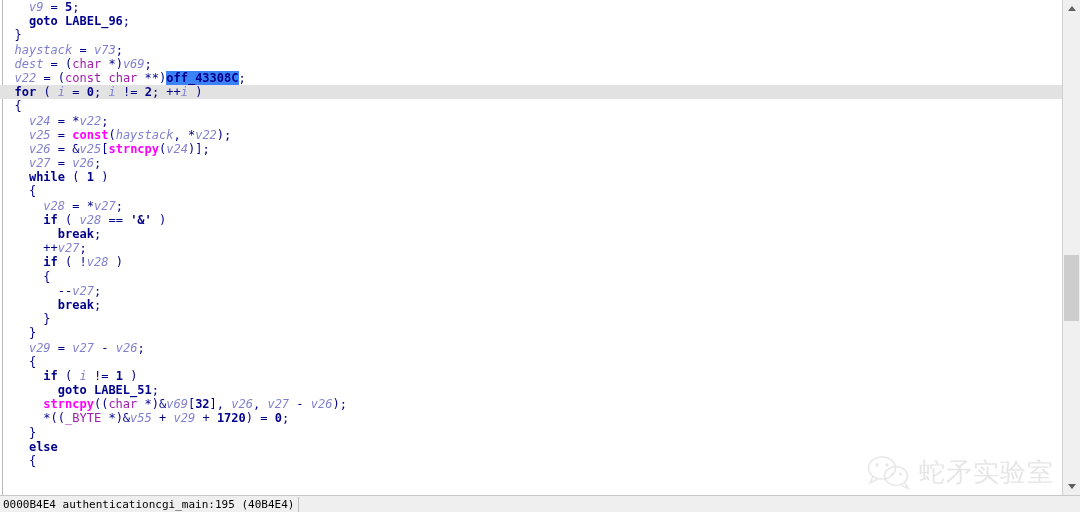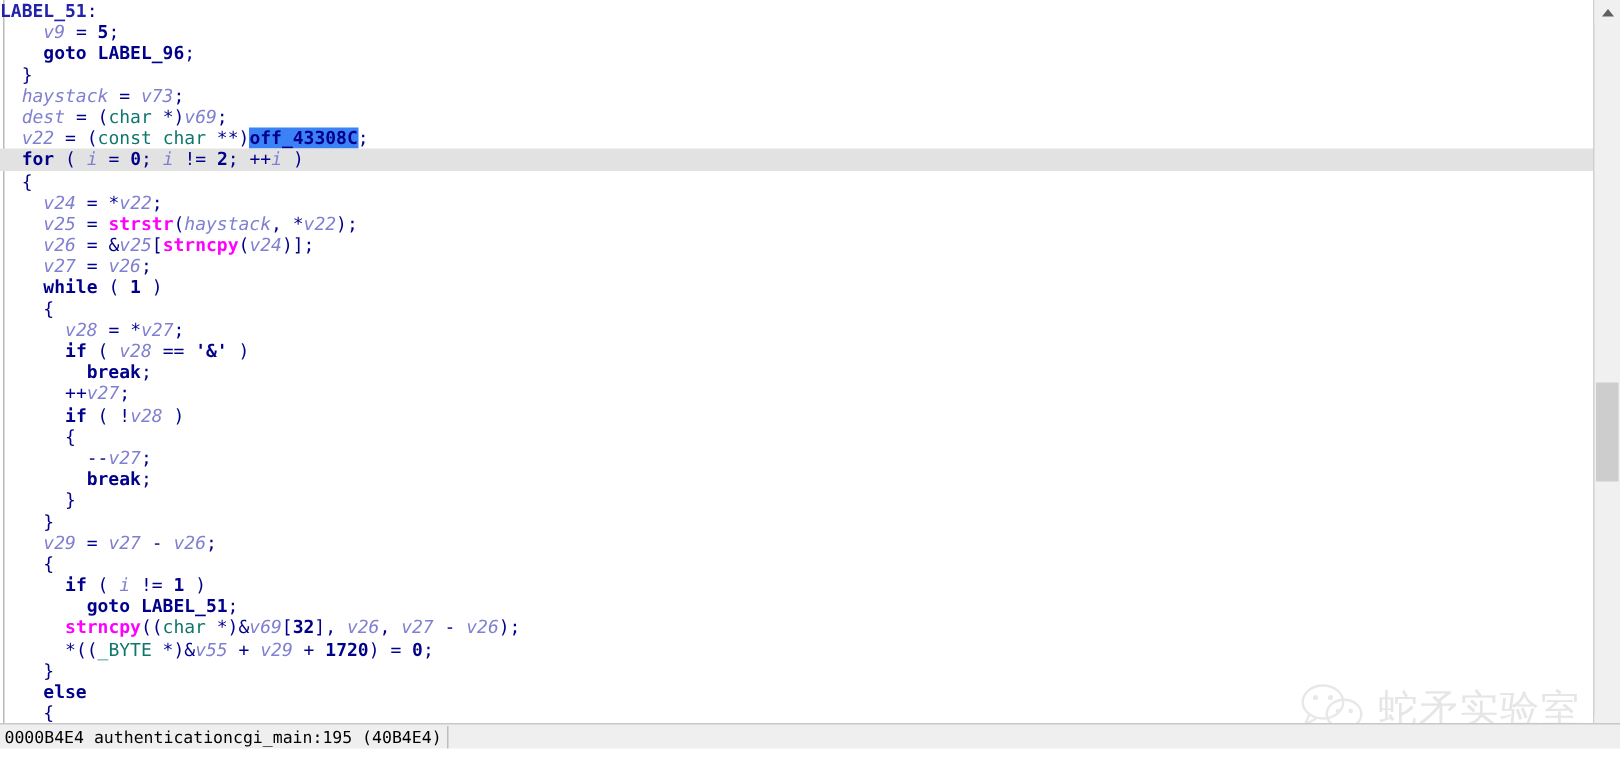--- a/index.html
+++ b/index.html
@@ -62,21 +62,21 @@
     position: relative;
     padding-left: 0px;
   }
 
   
   .k  { color: #00008b; font-weight: bold; }     
   .op { color: #00008b; }                        
   .lv { color: #8080d0; font-style: italic; }                        
   .gv { color: #2222aa; font-weight: bold; }     
   .fn { color: #ff00ff; font-weight: bold; }     
-  .ty { color: #0f766e; }                        
+  .ty { color: #a21caf; }                        
   .nu { color: #00008b; font-weight: bold; }     
   .ch { color: #00008b; font-weight: bold; }     
   .hl { background: #3b82f6; color: #00008b; font-weight: bold; }
 
   
   #vscroll {
     position: absolute;
     right: 0;
     top: 0;
     width: 18px;
@@ -110,21 +110,21 @@
     top: 255px;
     width: 15px;
     height: 66px;
     background: #cdcdcd;
   }
 
   
   #statusbar {
     position: absolute;
     left: 0;
-    bottom: 13px;
+    bottom: 0;
     width: 1080px;
     height: 17px;
     background: #efefef;
     border-top: 1px solid #c8c8c8;
     box-sizing: border-box;
     display: flex;
     align-items: center;
   }
   #status-cell {
     height: 15px;
@@ -158,31 +158,30 @@
   }
 </style>
 </head>
 <body>
 
 <div id="app">
 
   <div id="code-pane">
     <div id="gutter-line"></div>
     <div id="code-lines">
-        <div class="code-line"><span class="txt"><span class="gv">LABEL_51</span><span class="op">:</span></span></div>
         <div class="code-line"><span class="txt">    <span class="lv">v9</span> <span class="op">=</span> <span class="nu">5</span><span class="op">;</span></span></div>
         <div class="code-line"><span class="txt">    <span class="k">goto</span> <span class="k">LABEL_96</span><span class="op">;</span></span></div>
         <div class="code-line"><span class="txt">  <span class="op">}</span></span></div>
         <div class="code-line"><span class="txt">  <span class="lv">haystack</span> <span class="op">=</span> <span class="lv">v73</span><span class="op">;</span></span></div>
         <div class="code-line"><span class="txt">  <span class="lv">dest</span> <span class="op">=</span> <span class="op">(</span><span class="ty">char </span><span class="op">*)</span><span class="lv">v69</span><span class="op">;</span></span></div>
         <div class="code-line"><span class="txt">  <span class="lv">v22</span> <span class="op">=</span> <span class="op">(</span><span class="ty">const char </span><span class="op">**)</span><span class="hl">off_43308C</span><span class="op">;</span></span></div>
         <div class="code-line current"><span class="txt">  <span class="k">for</span> <span class="op">(</span> <span class="lv">i</span> <span class="op">=</span> <span class="nu">0</span><span class="op">;</span> <span class="lv">i</span> <span class="op">!=</span> <span class="nu">2</span><span class="op">;</span> <span class="op">++</span><span class="lv">i</span> <span class="op">)</span></span></div>
         <div class="code-line"><span class="txt">  <span class="op">{</span></span></div>
         <div class="code-line"><span class="txt">    <span class="lv">v24</span> <span class="op">=</span> <span class="op">*</span><span class="lv">v22</span><span class="op">;</span></span></div>
-        <div class="code-line"><span class="txt">    <span class="lv">v25</span> <span class="op">=</span> <span class="fn">strstr</span><span class="op">(</span><span class="lv">haystack</span><span class="op">,</span> <span class="op">*</span><span class="lv">v22</span><span class="op">);</span></span></div>
+        <div class="code-line"><span class="txt">    <span class="lv">v25</span> <span class="op">=</span> <span class="fn">const</span><span class="op">(</span><span class="lv">haystack</span><span class="op">,</span> <span class="op">*</span><span class="lv">v22</span><span class="op">);</span></span></div>
         <div class="code-line"><span class="txt">    <span class="lv">v26</span> <span class="op">=</span> <span class="op">&amp;</span><span class="lv">v25</span><span class="op">[</span><span class="fn">strncpy</span><span class="op">(</span><span class="lv">v24</span><span class="op">)];</span></span></div>
         <div class="code-line"><span class="txt">    <span class="lv">v27</span> <span class="op">=</span> <span class="lv">v26</span><span class="op">;</span></span></div>
         <div class="code-line"><span class="txt">    <span class="k">while</span> <span class="op">(</span> <span class="nu">1</span> <span class="op">)</span></span></div>
         <div class="code-line"><span class="txt">    <span class="op">{</span></span></div>
         <div class="code-line"><span class="txt">      <span class="lv">v28</span> <span class="op">=</span> <span class="op">*</span><span class="lv">v27</span><span class="op">;</span></span></div>
         <div class="code-line"><span class="txt">      <span class="k">if</span> <span class="op">(</span> <span class="lv">v28</span> <span class="op">==</span> <span class="ch">'&amp;'</span> <span class="op">)</span></span></div>
         <div class="code-line"><span class="txt">        <span class="k">break</span><span class="op">;</span></span></div>
         <div class="code-line"><span class="txt">      <span class="op">++</span><span class="lv">v27</span><span class="op">;</span></span></div>
         <div class="code-line"><span class="txt">      <span class="k">if</span> <span class="op">(</span> <span class="op">!</span><span class="lv">v28</span> <span class="op">)</span></span></div>
         <div class="code-line"><span class="txt">      <span class="op">{</span></span></div>

